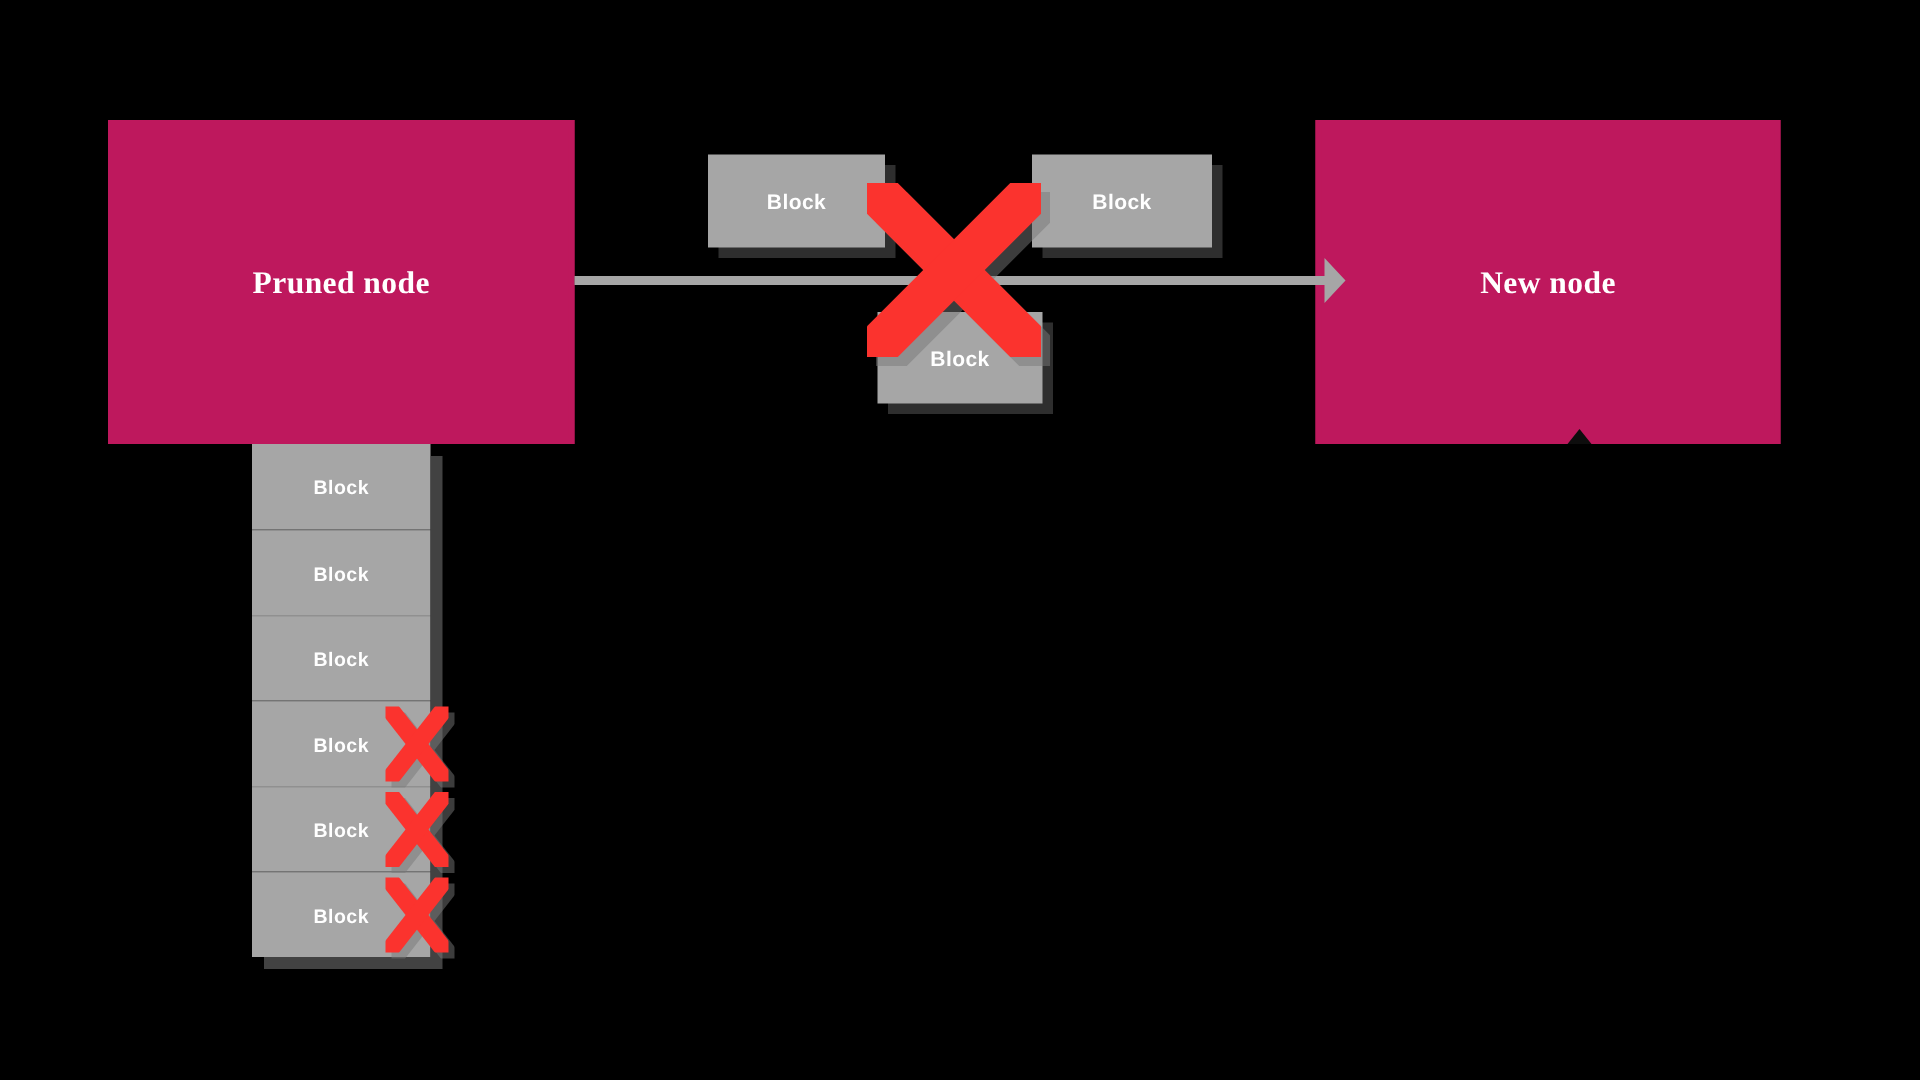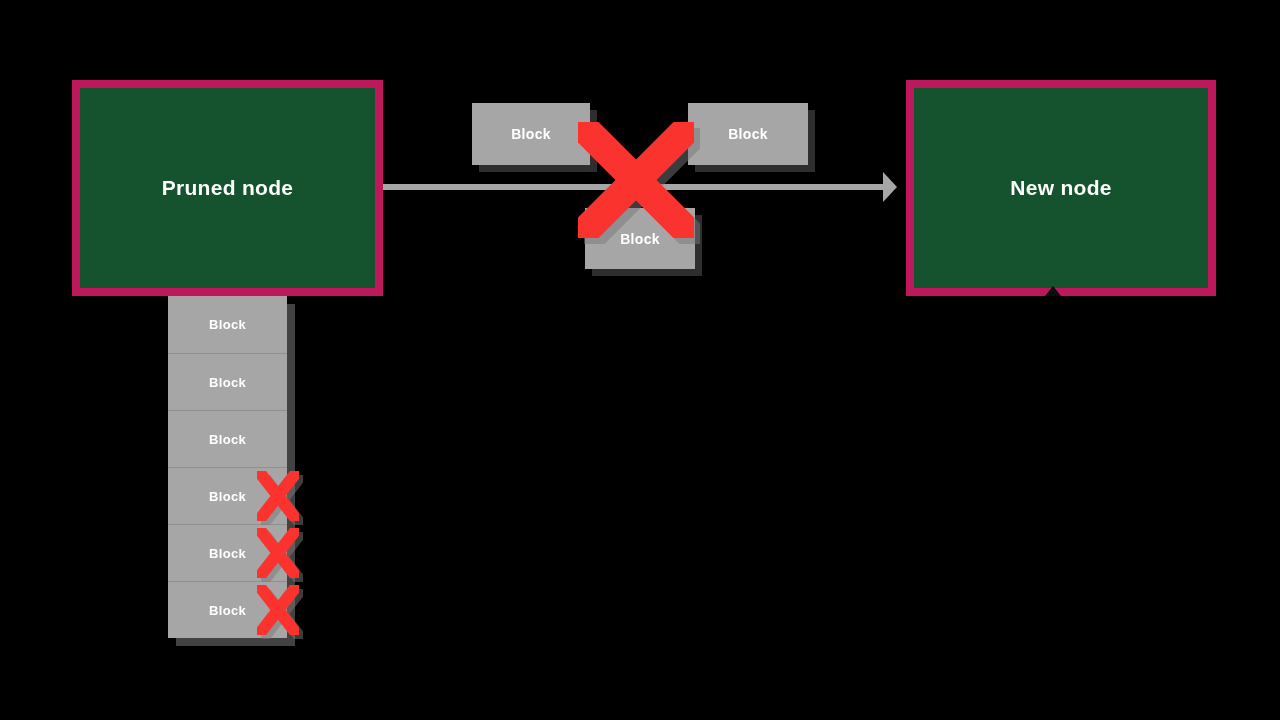--- a/index.html
+++ b/index.html
@@ -2,28 +2,28 @@
 <html><head>
 <meta charset="utf-8">
 <style>
   html,body{margin:0;padding:0;background:#000;}
   .stage{
     position:relative;width:1280px;height:720px;background:#000000;
     overflow:hidden;font-family:"Liberation Sans", sans-serif;
   }
   
   .node{
-    position:absolute;box-sizing:border-box;background:#14532d;
-    border:8px solid #be185d;display:flex;align-items:center;justify-content:center;
+    position:absolute;box-sizing:border-box;background:#be185d;
+    border:4px solid #be185d;display:flex;align-items:center;justify-content:center;font-family:Liberation Serif, serif;
   }
   .node-label{
     color:#FFFFFF;font-size:21px;font-weight:bold;letter-spacing:.3px;
   }
   .node.pruned{left:72px;top:80px;width:311px;height:216px;}
-  .node.newnode{left:906px;top:80px;width:310px;height:216px;}
+  .node.newnode{left:877px;top:80px;width:310px;height:216px;}
   
   .connector{position:absolute;left:383px;top:184px;width:503px;height:6px;background:#A6A6A6;z-index:1;}
   .arrowhead{
     position:absolute;left:883px;top:172px;width:0;height:0;z-index:1;
     border-top:15px solid transparent;border-bottom:15px solid transparent;
     border-left:14px solid #A6A6A6;
   }
   
   .gblock{
     position:absolute;background:#A6A6A6;display:flex;align-items:center;justify-content:center;

